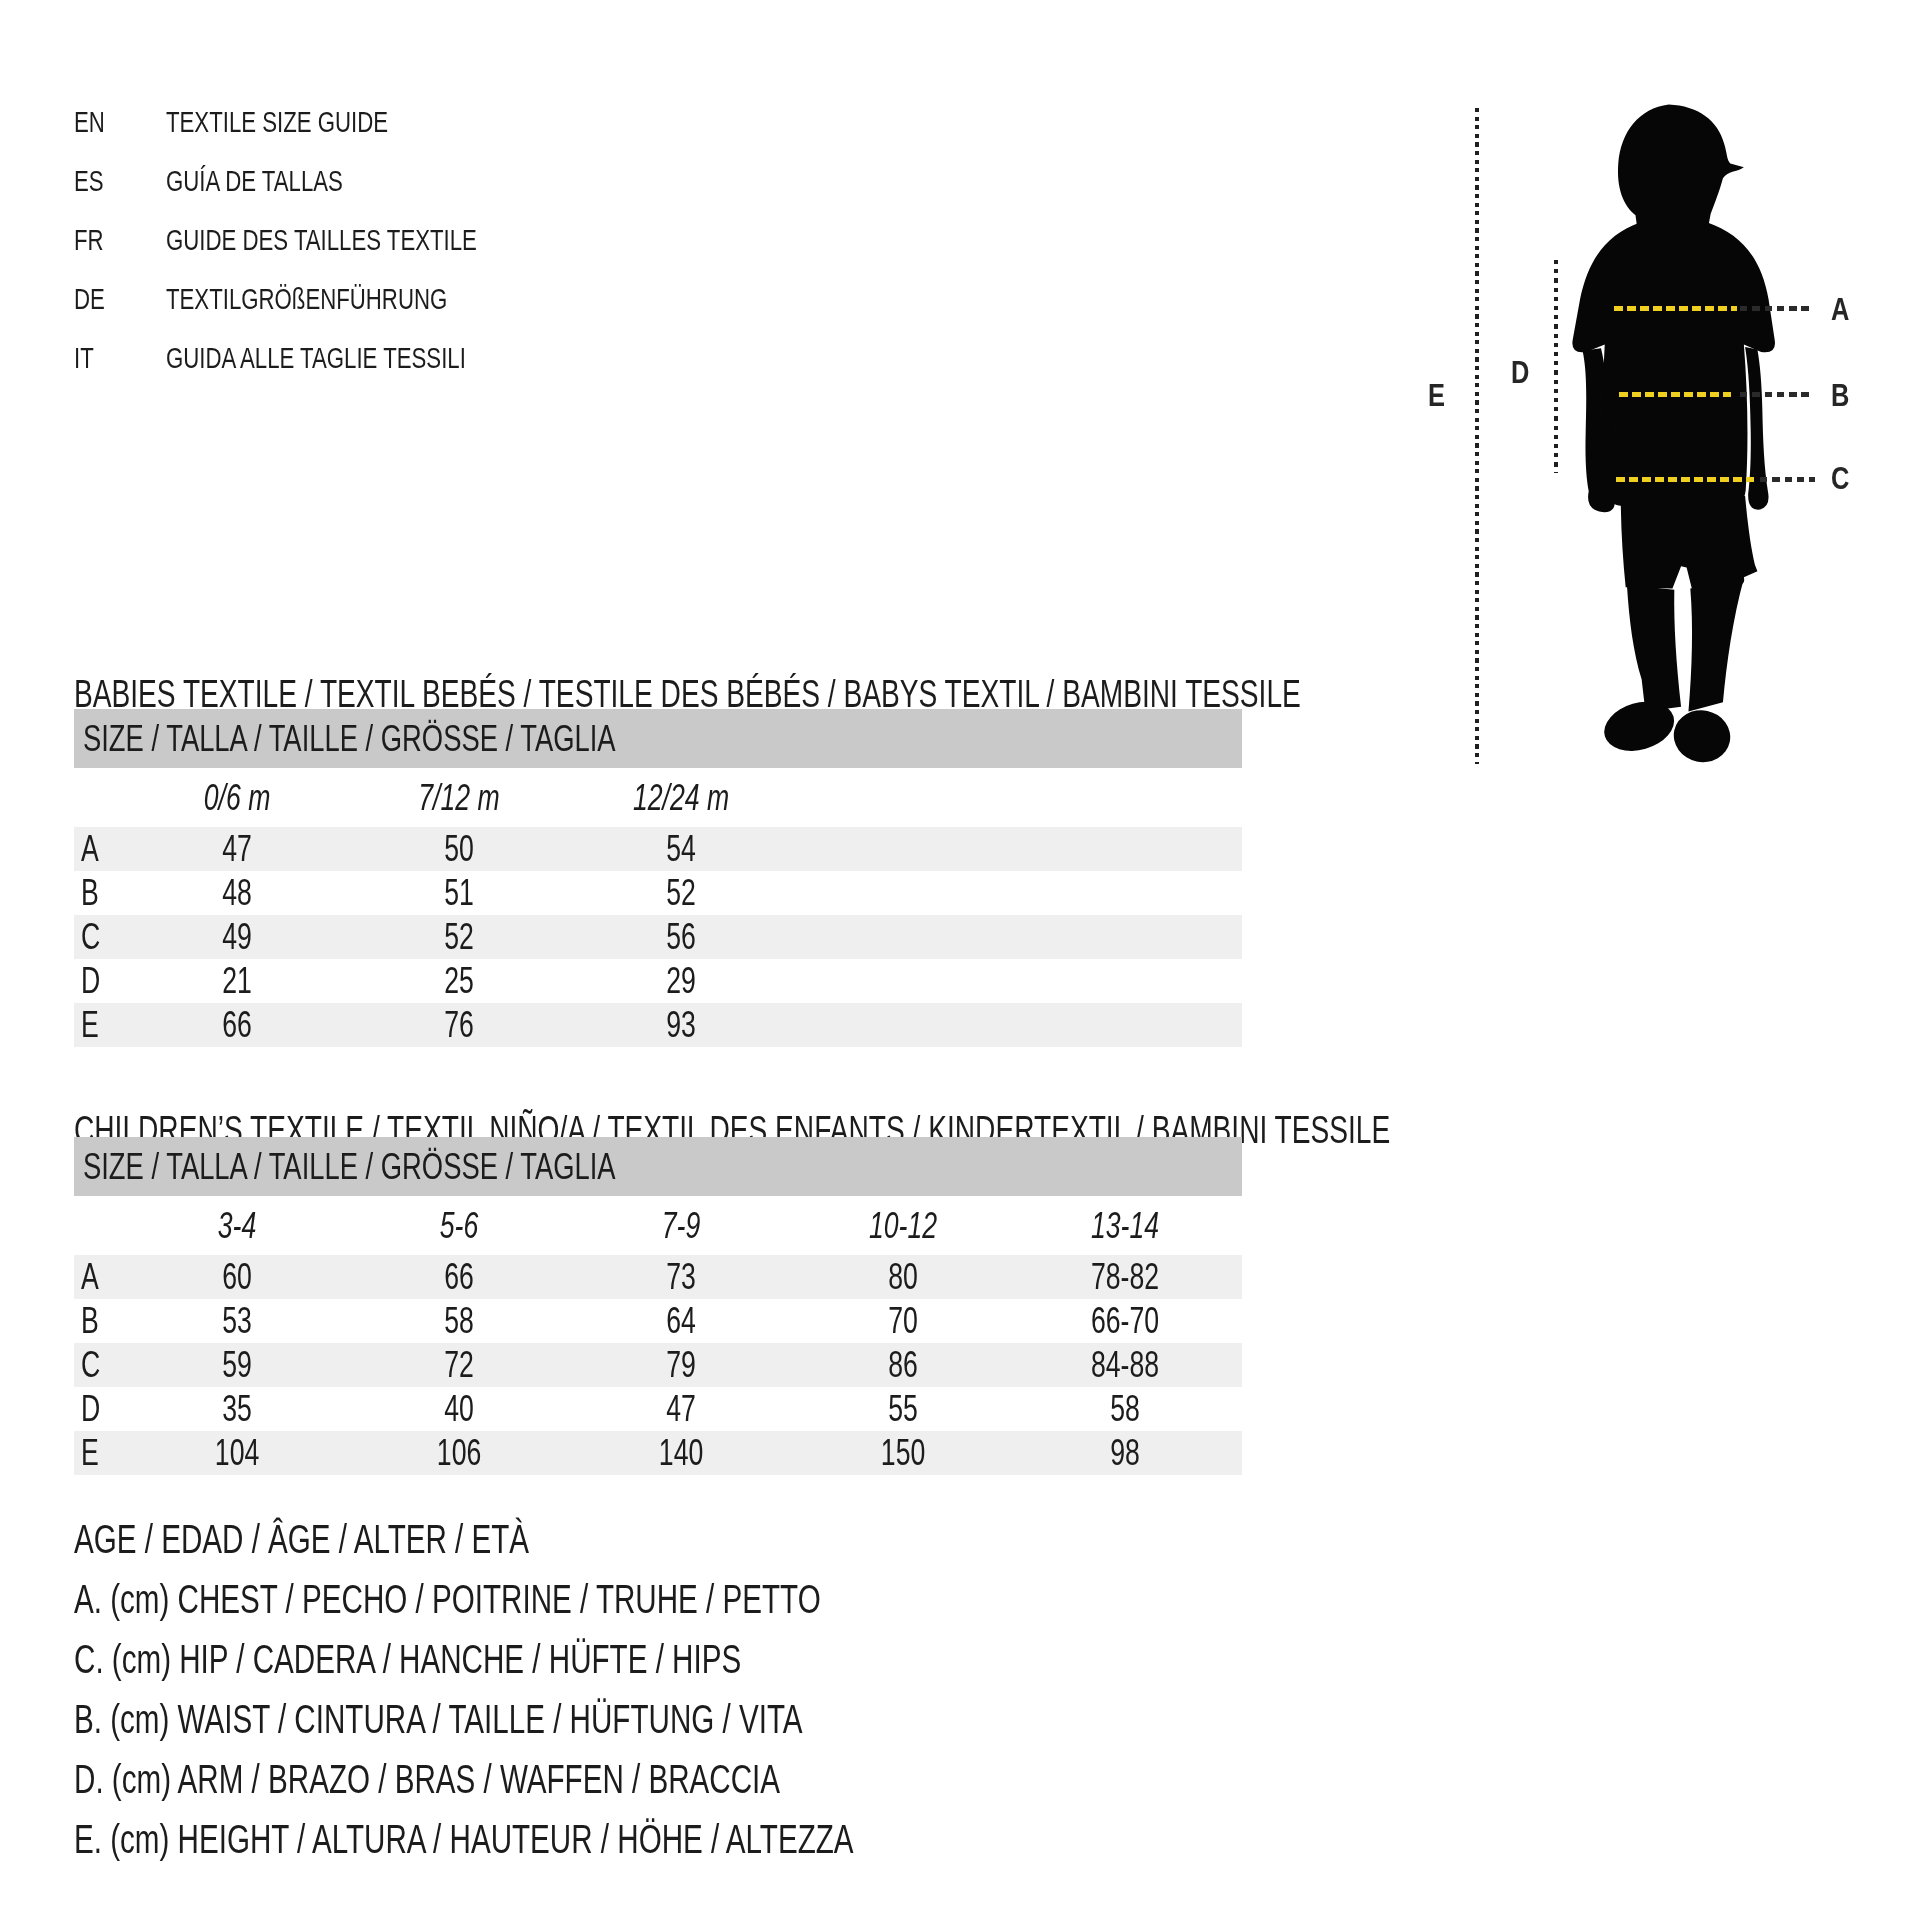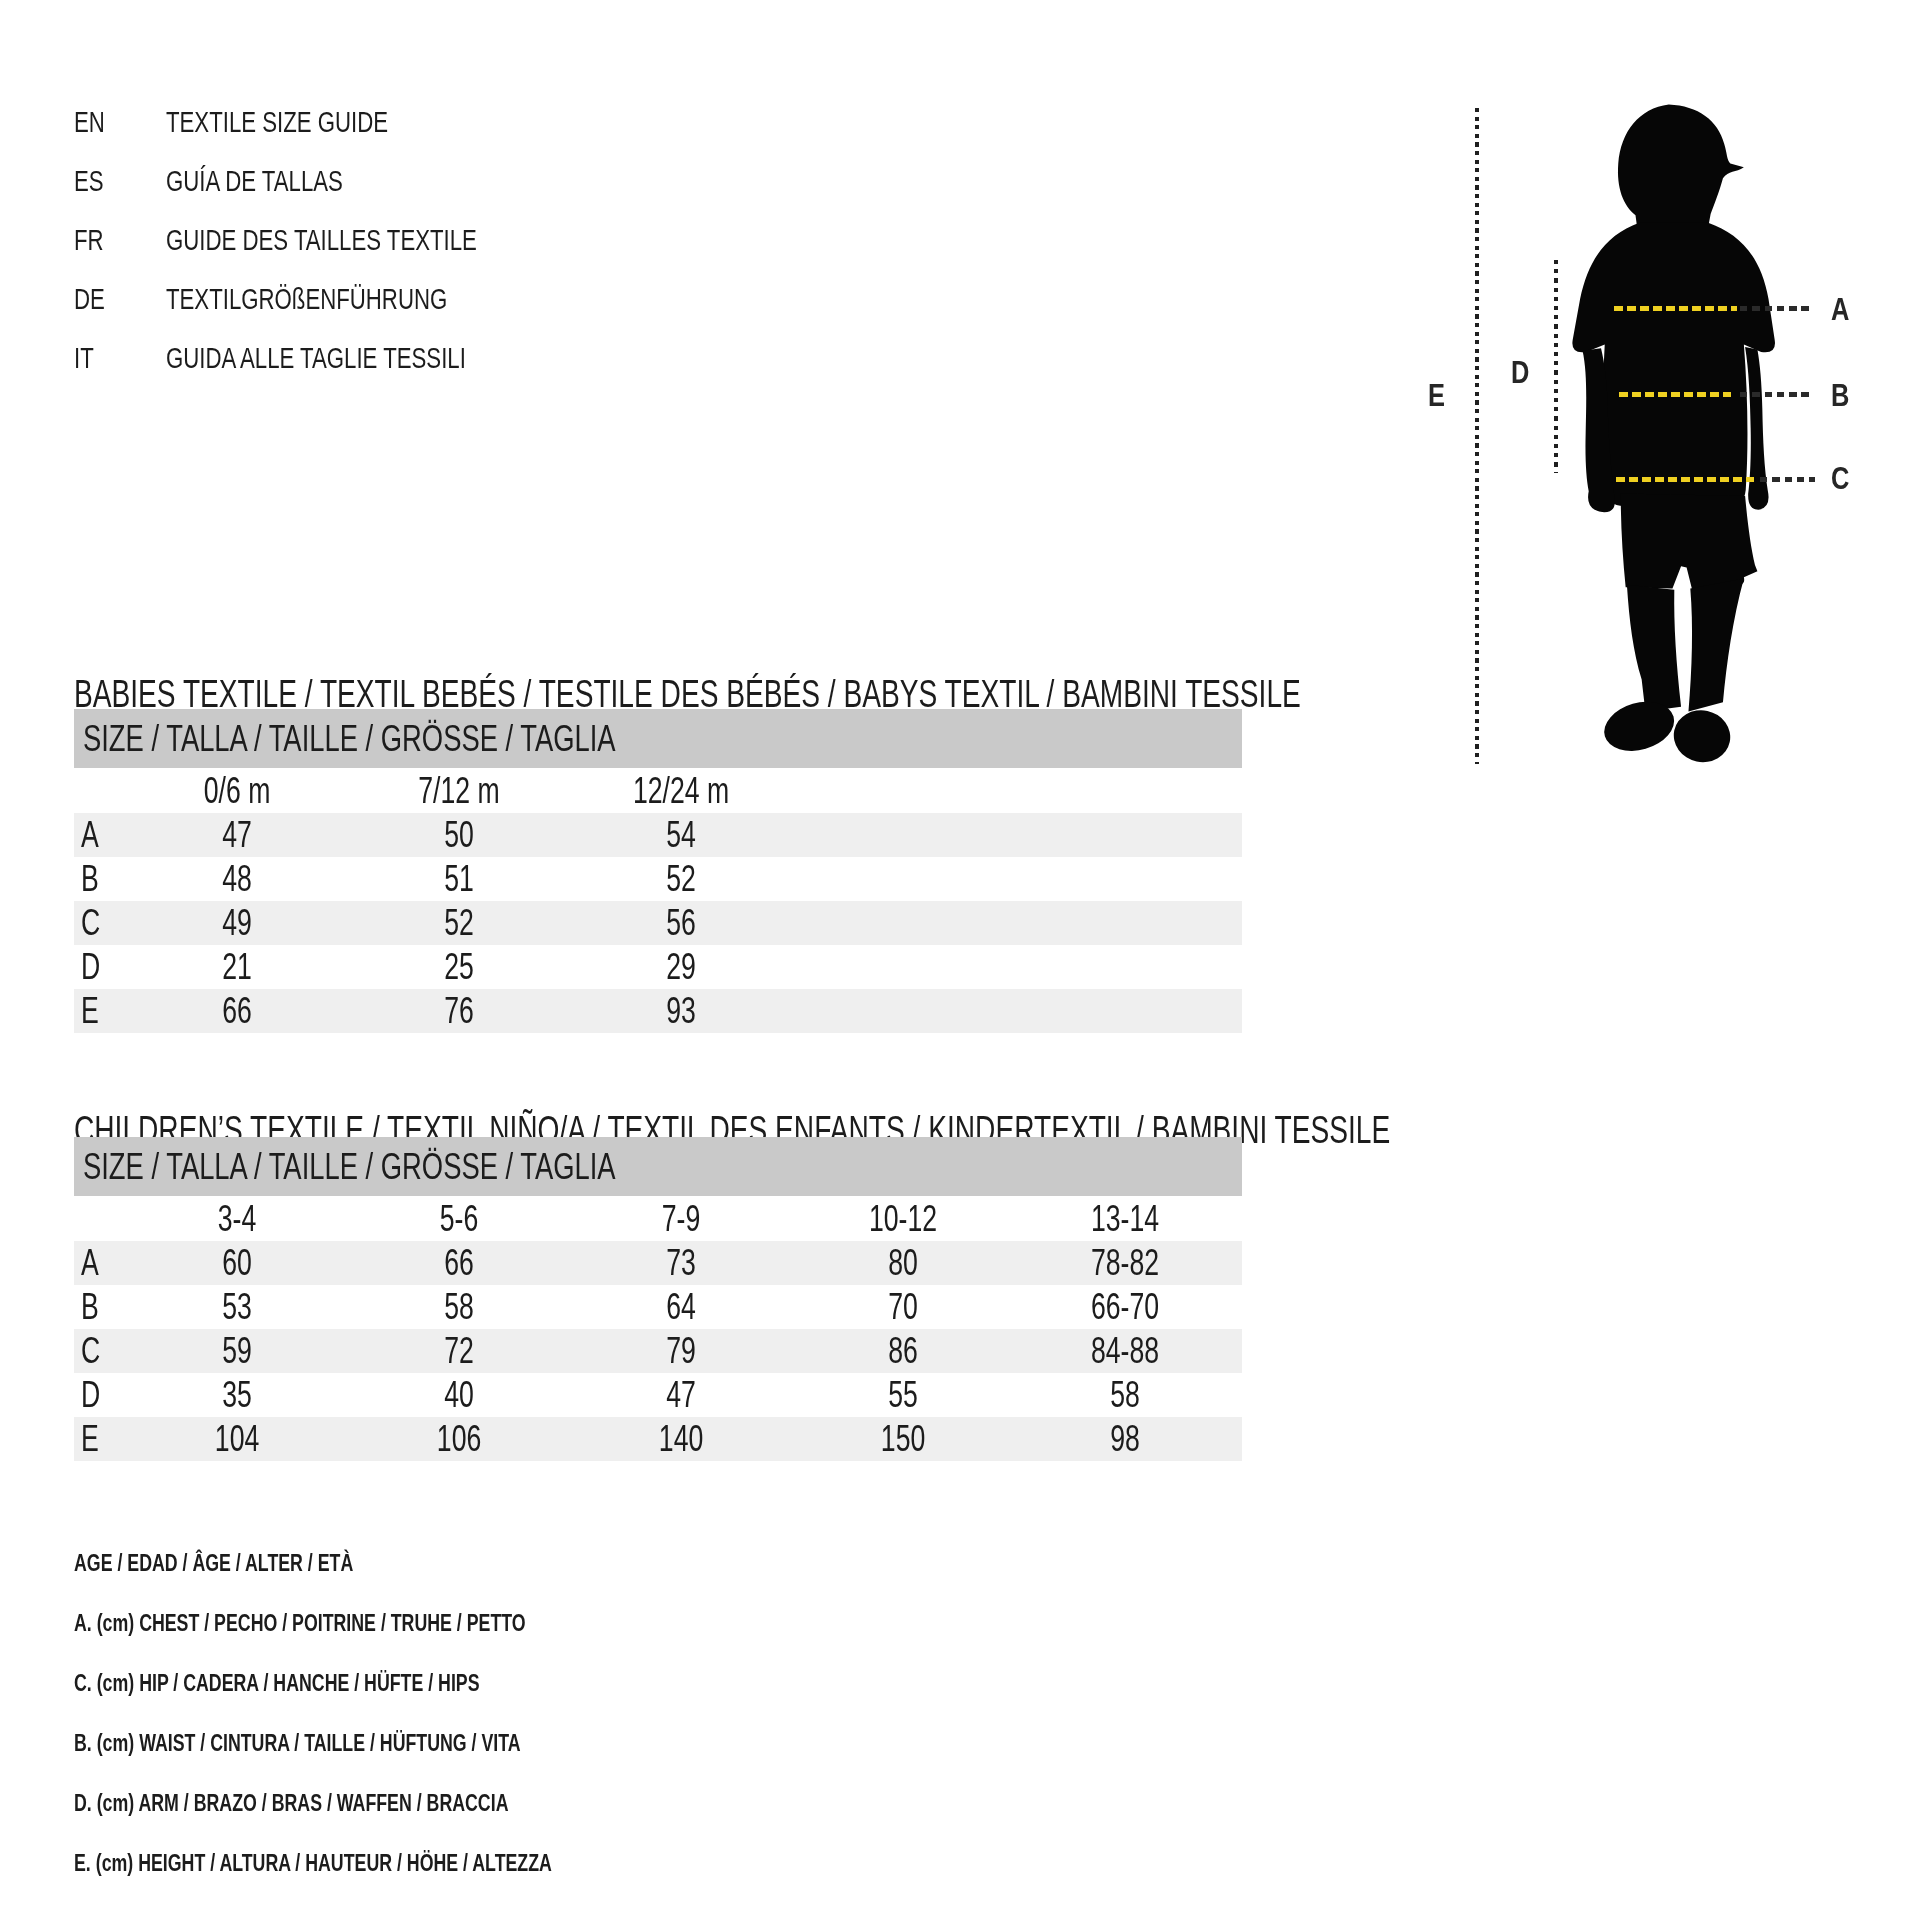--- a/index.html
+++ b/index.html
@@ -48,28 +48,28 @@
   .section-title{position:absolute;left:74px;font-size:38px;font-weight:400;}
   .title-babies{top:641px;}
   .title-children{top:1077px;}
   .size-table{position:absolute;left:74px;width:1168px;}
   .tbl-babies{top:709px;}
   .tbl-children{top:1137px;}
   .size-bar{height:59px;background:#c9c9c9;display:flex;align-items:center;
     font-size:37px;font-weight:500;padding-left:8.6px;box-sizing:border-box;}
   .hdr-row{height:59px;}
   .t-row{display:flex;align-items:center;height:44px;font-size:36px;font-weight:500;}
-  .t-row.hdr-row{height:45px;}
+  .t-row.hdr-row{height:59px;font-style:italic;}
   .t-row.stripe{background:#efefef;}
   .cell-letter{width:52px;flex:0 0 52px;padding-left:7.4px;box-sizing:border-box;}
   .cell{width:222px;flex:0 0 222px;text-align:center;}
 
   
   .legend{position:absolute;left:74px;top:1517px;}
-  .legend-row{height:60px;display:flex;align-items:flex-end;font-size:24px;font-weight:700;}
+  .legend-row{height:60px;display:flex;align-items:flex-start;font-size:40px;font-weight:400;}
 </style>
 </head>
 <body>
 
 <div class="page">
 
   <section class="lang">
     <div class="lang-row">
       <span class="lang-code"><span class="cx">EN</span></span>
       <span class="cx">TEXTILE SIZE GUIDE</span>

